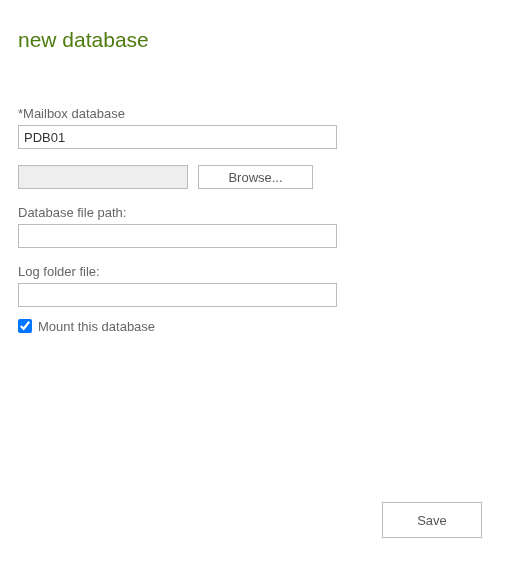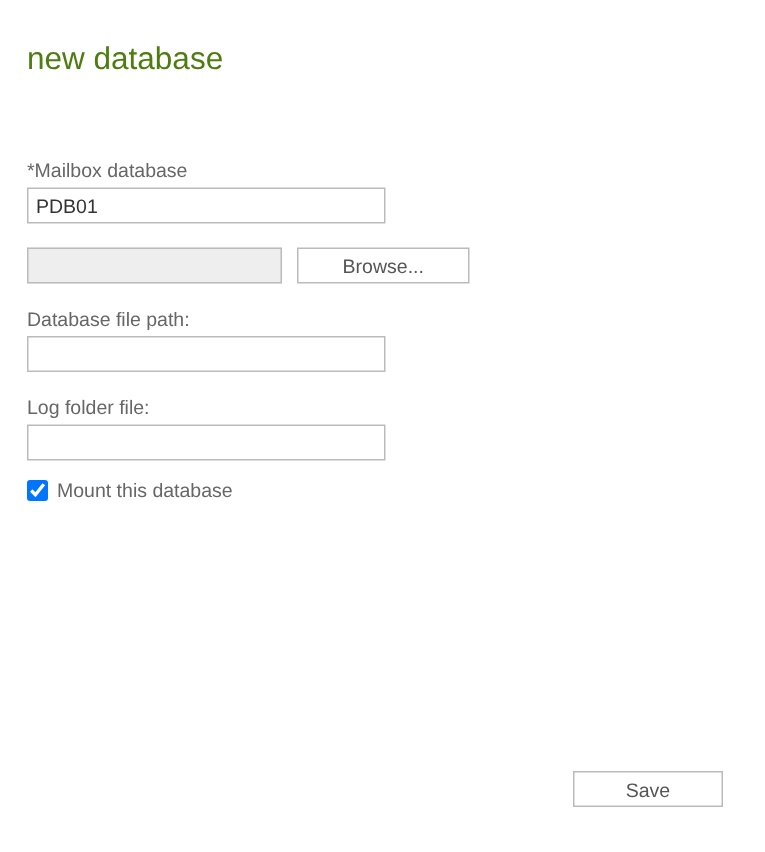--- a/index.html
+++ b/index.html
@@ -28,21 +28,21 @@
       margin-bottom: 12px;
       margin-top: 16px;
     }
     .field-label {
       font-size: 13px;
       color: #666;
       margin-bottom: 4px;
       display: block;
     }
     .text-input {
-      width: 239px;
+      width: 319px;
       height: 24px;
       border: 1px solid #bbb;
       padding: 2px 5px;
       font-size: 13px;
       color: #333;
       background: #fff;
     }
     .text-input.readonly {
       background: #eeeeee;
       width: 170px;
@@ -57,21 +57,20 @@
       height: 24px;
       border: 1px solid #bbb;
       background: #fff;
       font-size: 13px;
       color: #555;
       cursor: pointer;
       font-family: inherit;
     }
     .checkbox-row {
       display: flex;
-      align-items: center;
       gap: 6px;
       margin-top: 12px;
     }
     .checkbox-row input[type="checkbox"] {
       width: 14px;
       height: 14px;
       cursor: pointer;
     }
     .checkbox-label {
       font-size: 13px;
@@ -79,21 +78,21 @@
     }
     .footer {
       position: absolute;
       bottom: 30px;
       right: 28px;
       display: flex;
       gap: 14px;
     }
     .footer-btn {
       width: 100px;
-      height: 24px;
+      height: 36px;
       border: 1px solid #bbb;
       background: #fff;
       font-size: 13px;
       color: #555;
       cursor: pointer;
       font-family: inherit;
     }
   </style>
 </head>
 <body>

